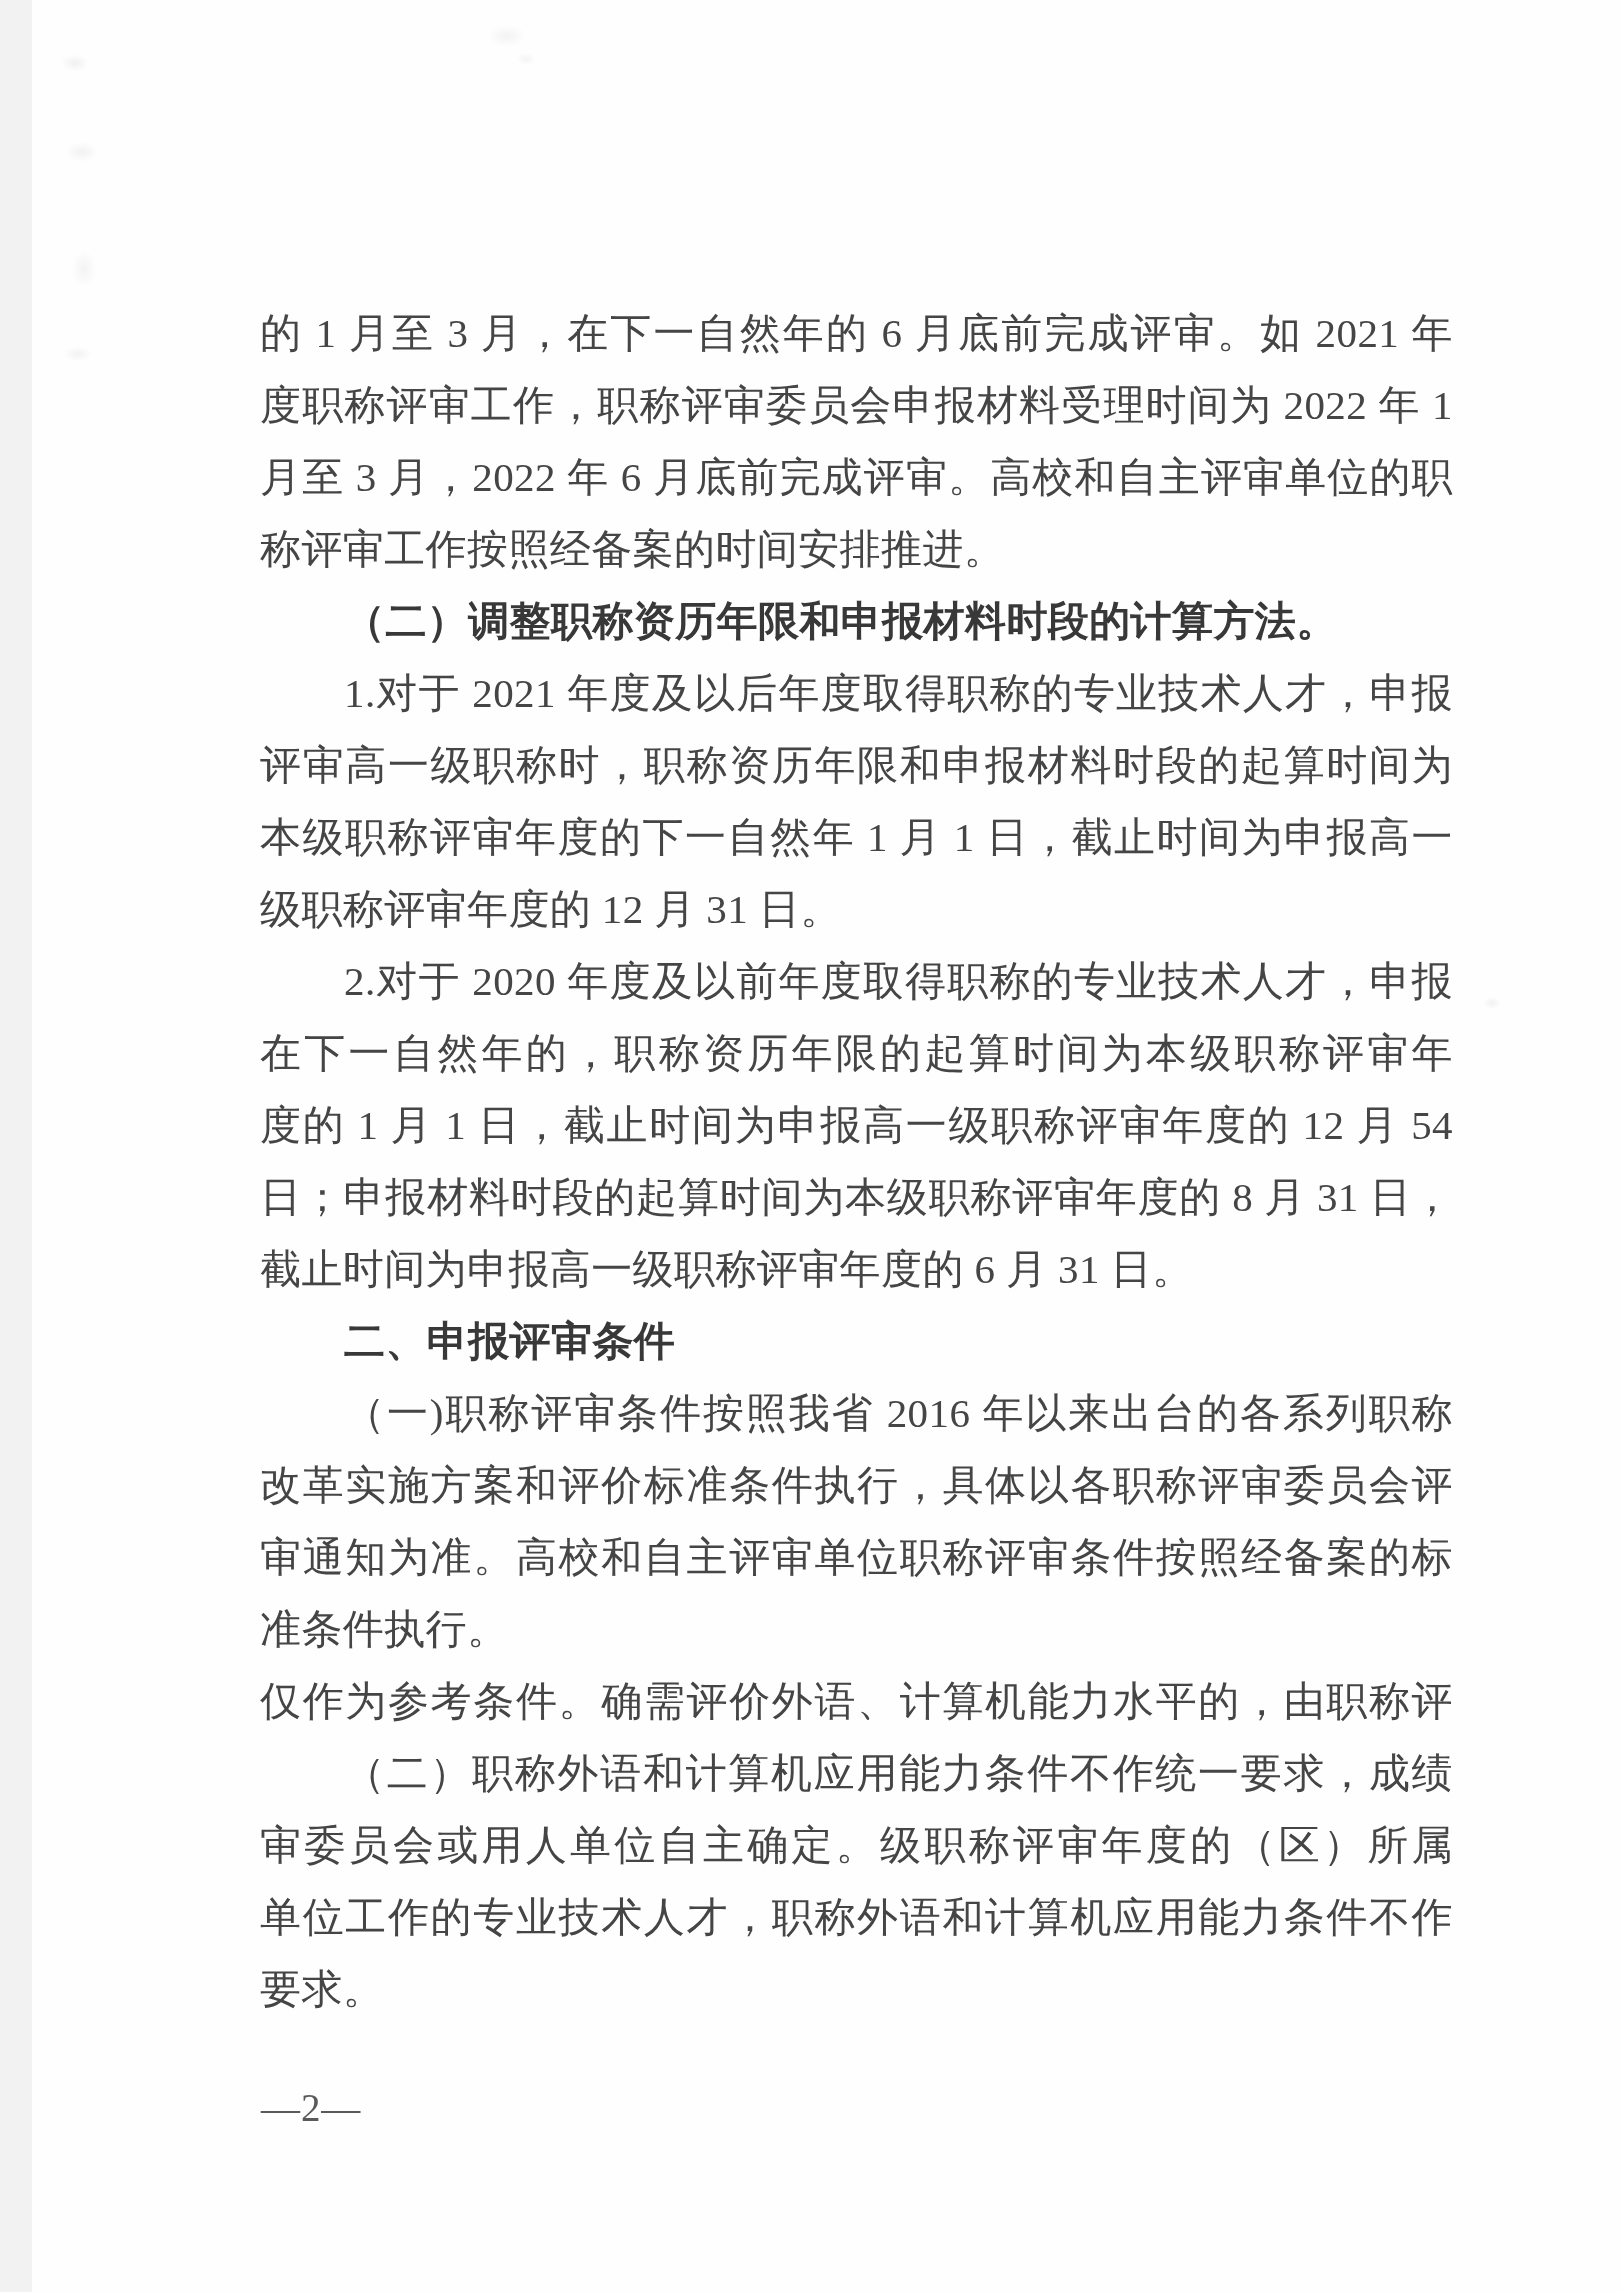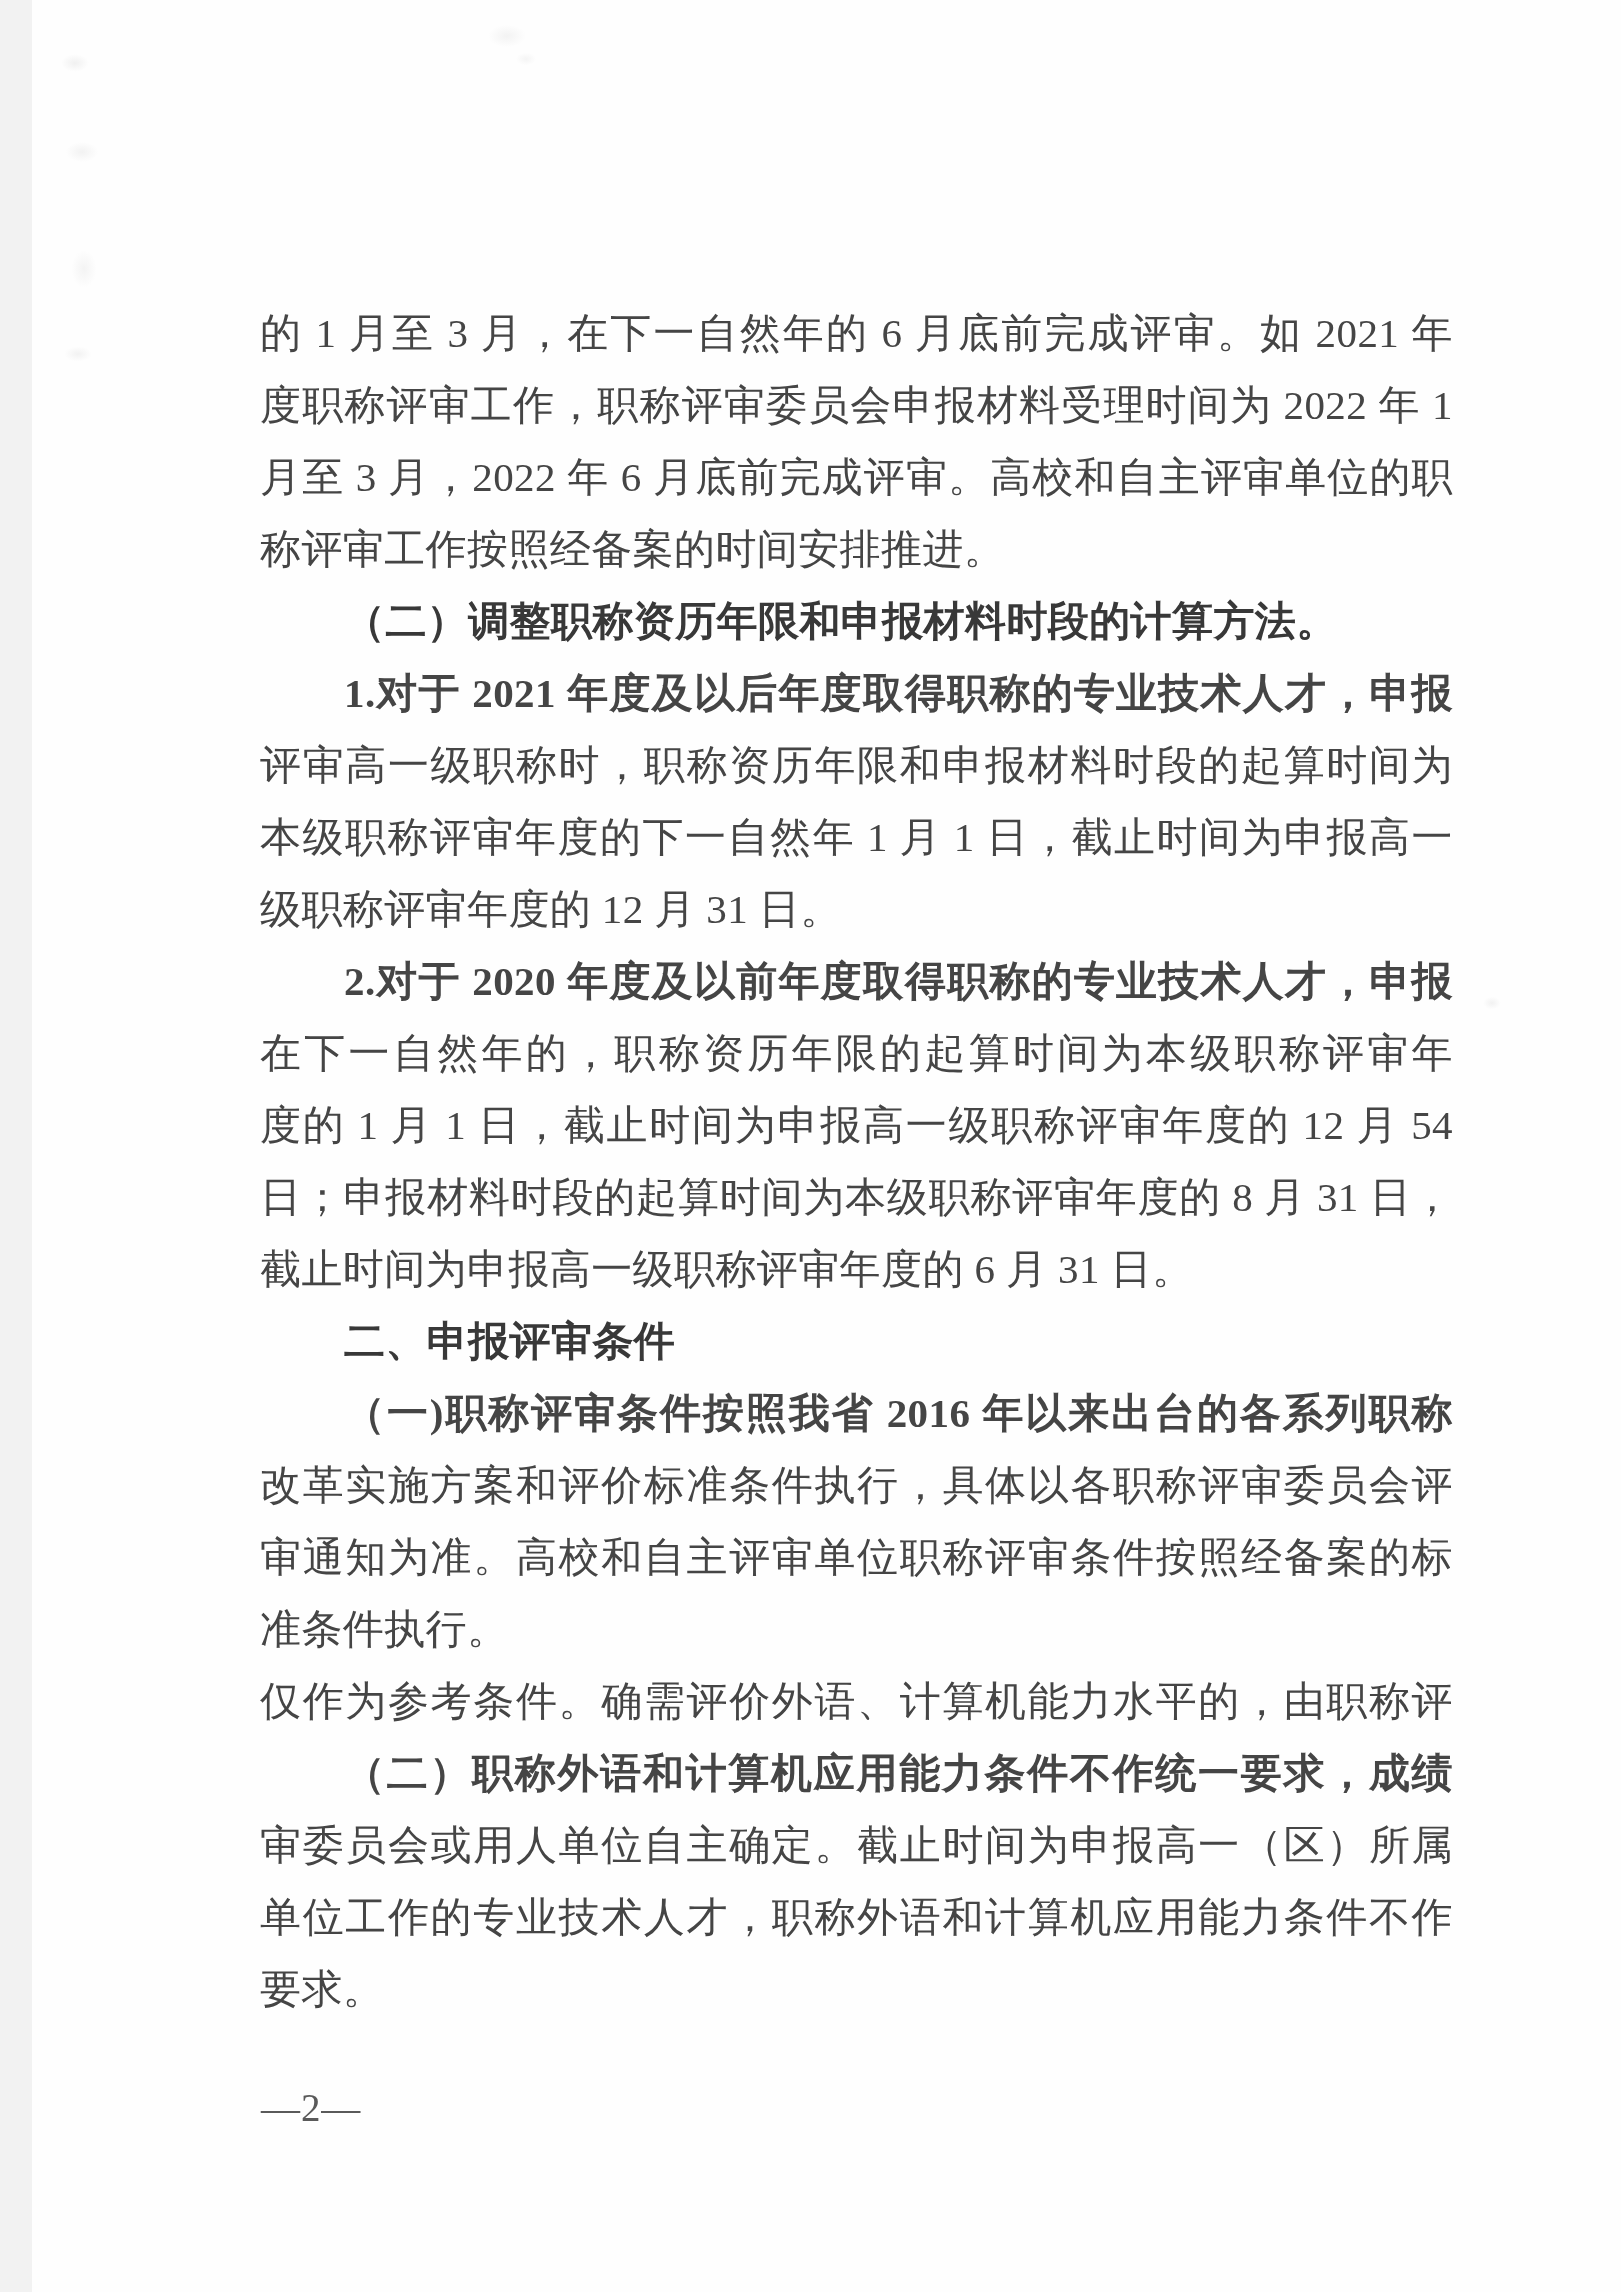--- a/index.html
+++ b/index.html
@@ -59,21 +59,21 @@
   .ln{
     height:72px;
     line-height:72px;
     letter-spacing:0.4px;
     text-align:justify;
     text-align-last:left;
     text-justify:inter-character;
     white-space:normal;
   }
   .ln.just{ text-align-last:justify; }
-  .ln.ind{ text-indent:84px;font-weight:bold; }
+  .ln.ind{ text-indent:84px; }
   .ln.bold{
     font-family:Liberation Sans, sans-serif;
     font-weight:700;
     color:var(--heading-ink);
   }
   .page-number{
     position:absolute;
     left:229px;top:2083px;
     font-size:39px;
     line-height:50px;
@@ -105,20 +105,20 @@
       <div class="ln just">度的 1 月 1 日，截止时间为申报高一级职称评审年度的 12 月 54</div>
       <div class="ln just">日；申报材料时段的起算时间为本级职称评审年度的 8 月 31 日，</div>
       <div class="ln">截止时间为申报高一级职称评审年度的 6 月 31 日。</div>
       <div class="ln bold ind">二、申报评审条件</div>
       <div class="ln ind just">（一)职称评审条件按照我省 2016 年以来出台的各系列职称</div>
       <div class="ln just">改革实施方案和评价标准条件执行，具体以各职称评审委员会评</div>
       <div class="ln just">审通知为准。高校和自主评审单位职称评审条件按照经备案的标</div>
       <div class="ln">准条件执行。</div>
       <div class="ln just">仅作为参考条件。确需评价外语、计算机能力水平的，由职称评</div>
       <div class="ln ind just">（二）职称外语和计算机应用能力条件不作统一要求，成绩</div>
-      <div class="ln just">审委员会或用人单位自主确定。截止时间为申报高一（区）所属</div>
+      <div class="ln just">审委员会或用人单位自主确定。级职称评审年度的（区）所属</div>
       <div class="ln just">单位工作的专业技术人才，职称外语和计算机应用能力条件不作</div>
       <div class="ln">要求。</div>
     </div>
 
   <div class="page-number">—2—</div>
 </div>
 
 
 </body></html>

